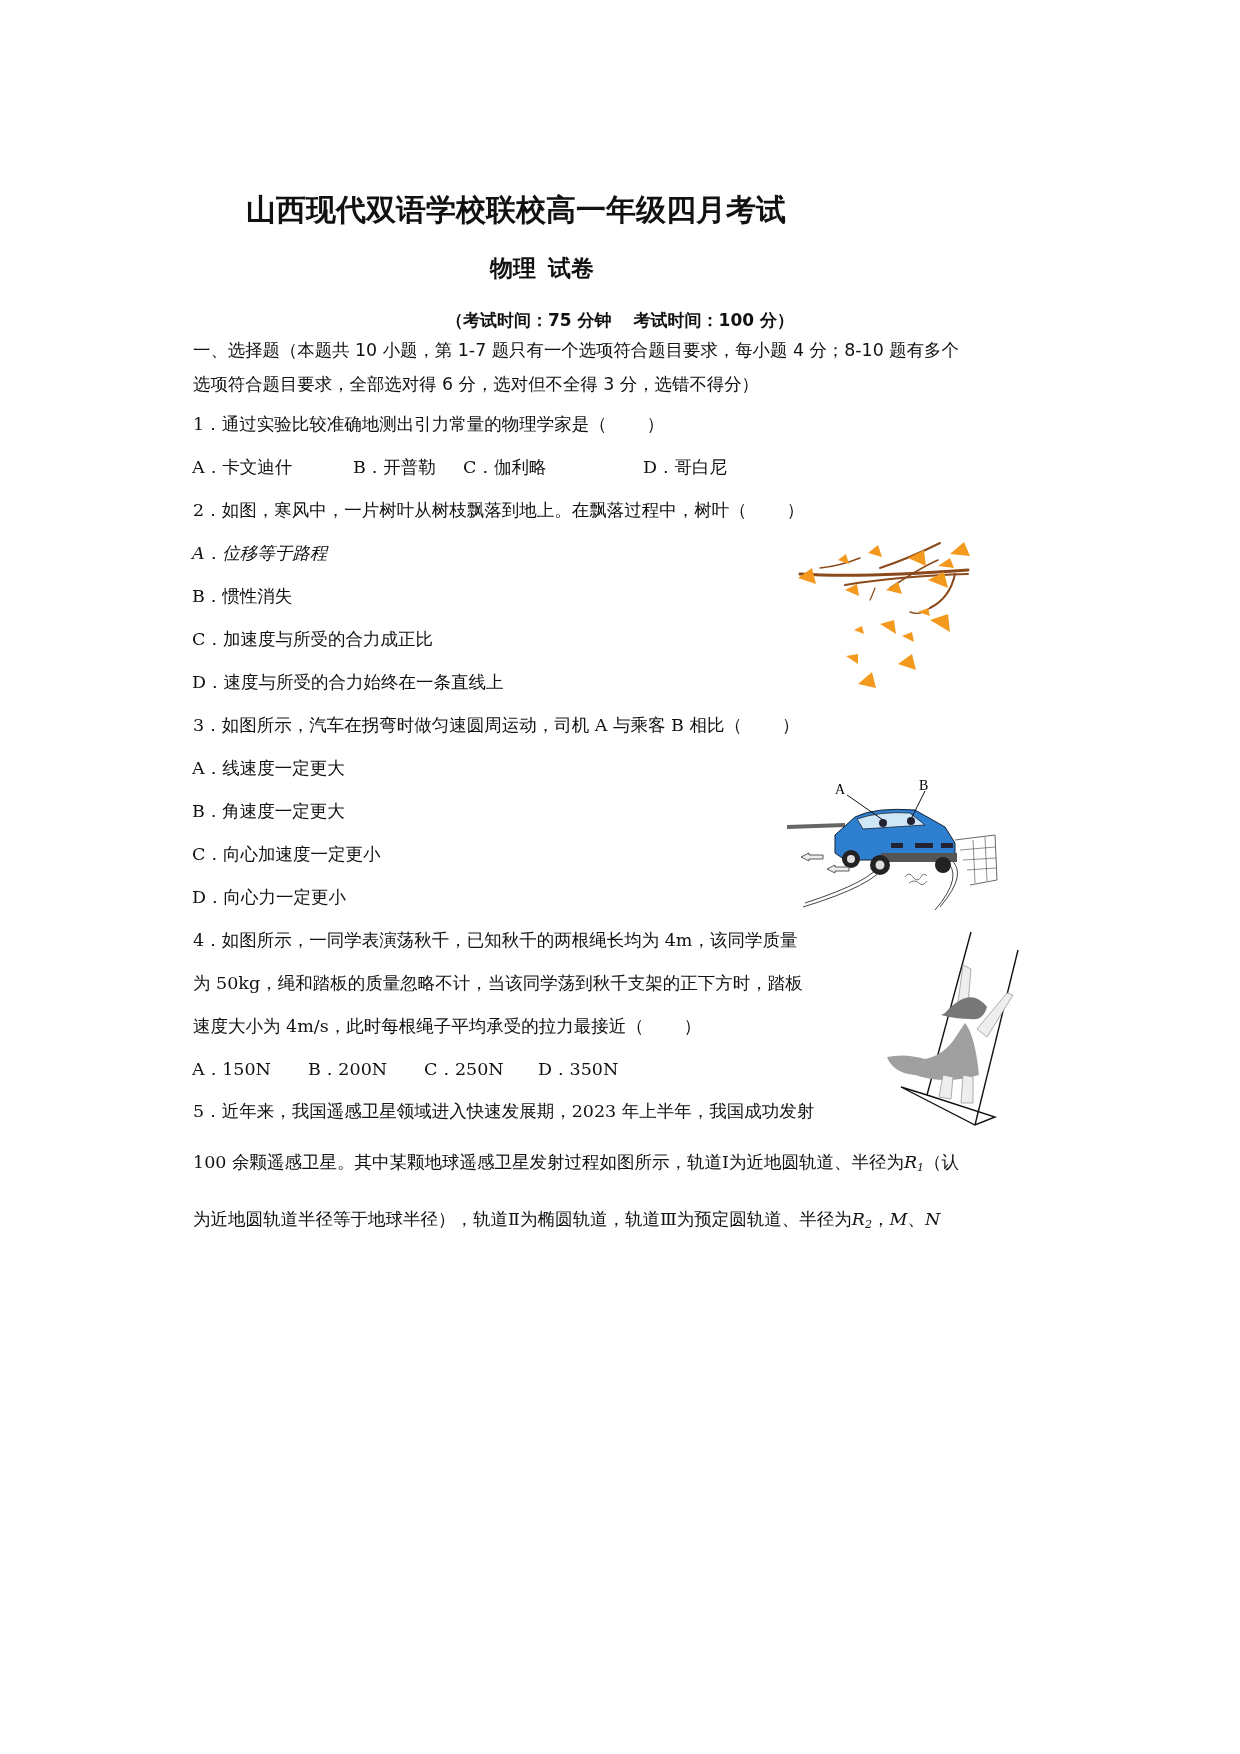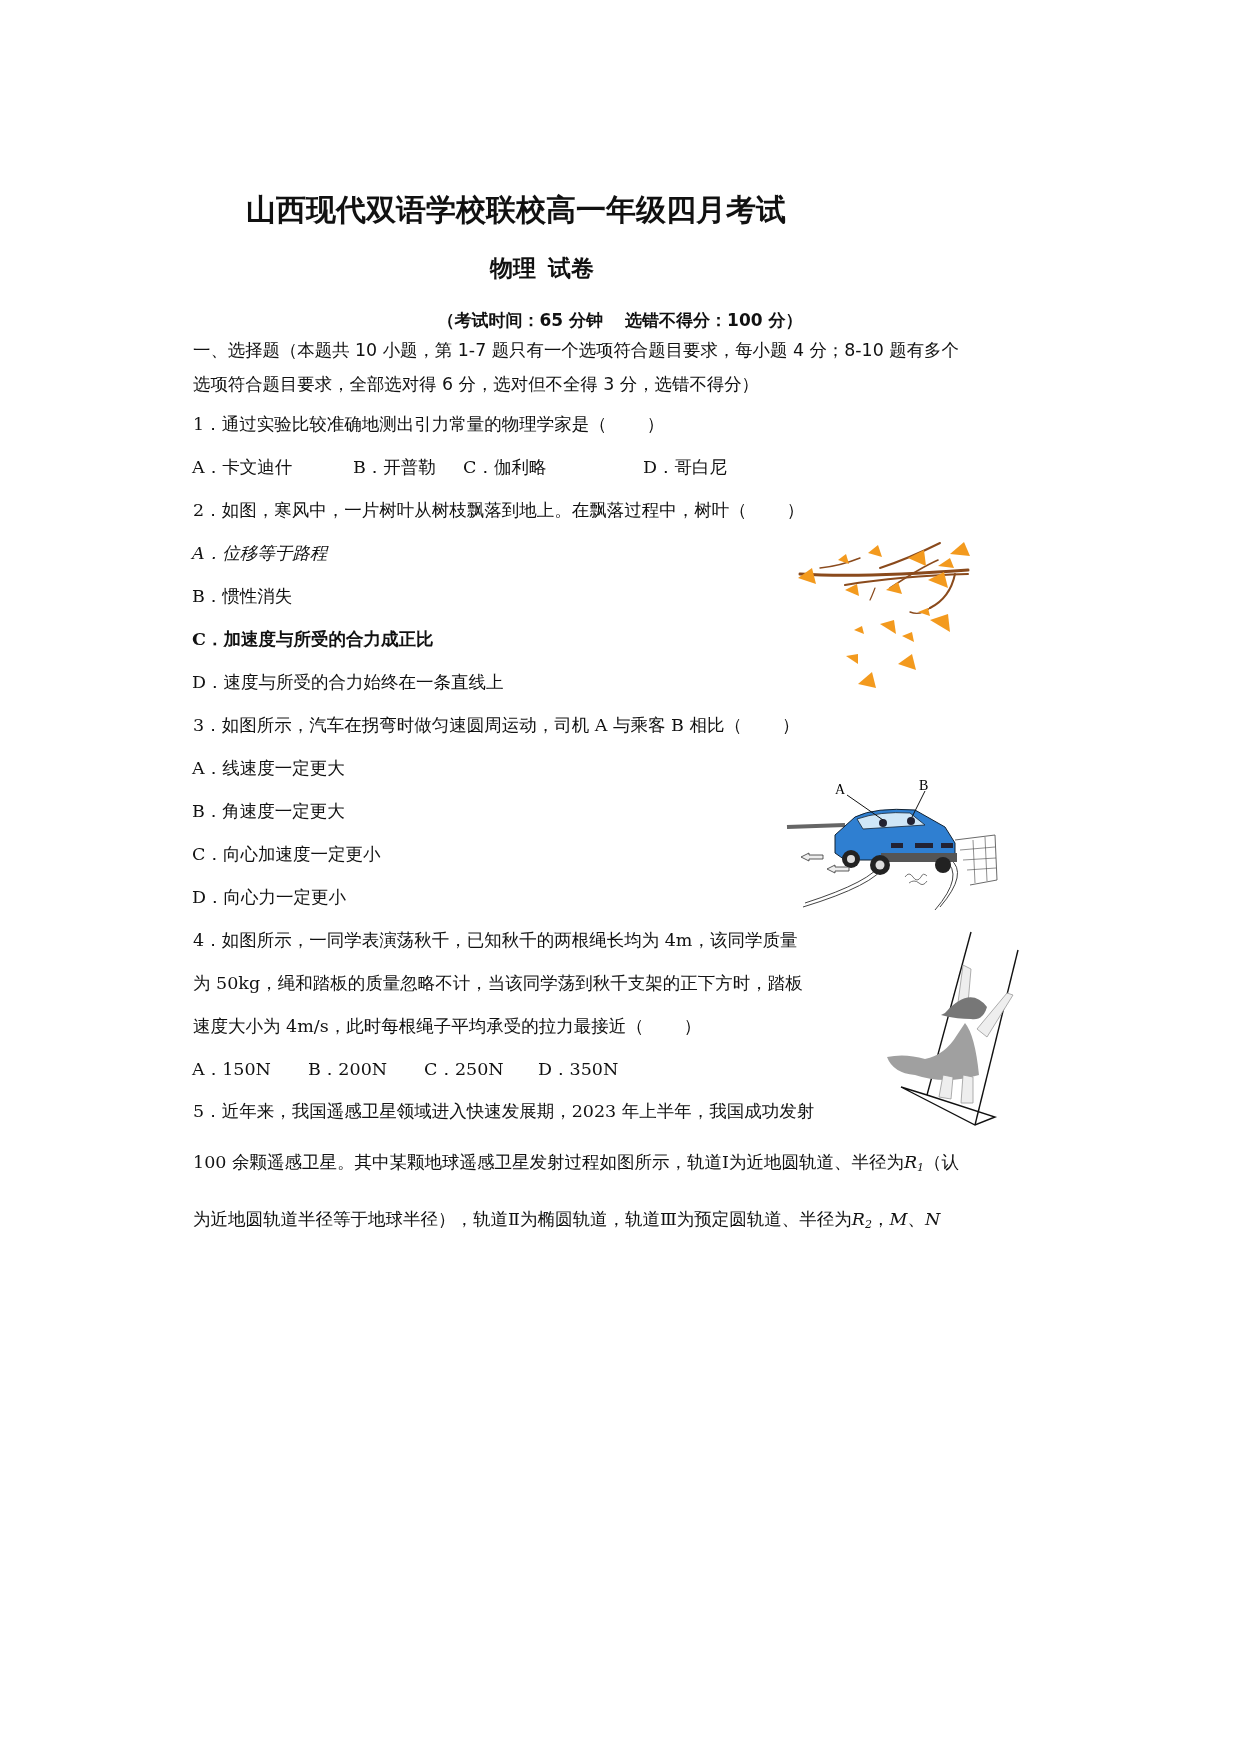--- a/index.html
+++ b/index.html
@@ -27,40 +27,40 @@
   .fig { position: absolute; }
 </style>
 </head>
 <body>
 
 <div class="abs title">山西现代双语学校联校高一年级四月考试</div>
 <div class="abs subtitle">
   <span>物理</span><span class="gap"></span><span>试卷</span>
 </div>
 <div class="abs examinfo">
-  <span>（考试时间：65 分钟</span><span class="gap"></span><span>选错不得分：100 分）</span>
+  <span>（考试时间：75 分钟</span><span class="gap"></span><span>考试时间：100 分）</span>
 </div>
 
 <div class="abs section" style="top:338px;">一、选择题（本题共 10 小题，第 1-7 题只有一个选项符合题目要求，每小题 4 分；8-10 题有多个</div>
 <div class="abs section" style="top:372px;">选项符合题目要求，全部选对得 6 分，选对但不全得 3 分，选错不得分）</div>
 
 <div class="abs q" style="top:412px;">
   <span>1．通过实验比较准确地测出引力常量的物理学家是（</span><span class="paren-gap"></span><span>）</span>
 </div>
 <div class="abs opt" style="top:455px; left:192px;">A．卡文迪什</div>
 <div class="abs opt" style="top:455px; left:353px;">B．开普勒</div>
 <div class="abs opt" style="top:455px; left:463px;">C．伽利略</div>
 <div class="abs opt" style="top:455px; left:643px;">D．哥白尼</div>
 
 <div class="abs q" style="top:498px;">
   <span>2．如图，寒风中，一片树叶从树枝飘落到地上。在飘落过程中，树叶（</span><span class="paren-gap"></span><span>）</span>
 </div>
 <div class="abs opt" style="top:541px; left:192px;font-style:italic;">A．位移等于路程</div>
 <div class="abs opt" style="top:584px; left:192px;">B．惯性消失</div>
-<div class="abs opt" style="top:627px; left:192px;font-weight:bold;">C．加速度与所受的合力成正比</div>
+<div class="abs opt" style="top:627px; left:192px;">C．加速度与所受的合力成正比</div>
 <div class="abs opt" style="top:670px; left:192px;">D．速度与所受的合力始终在一条直线上</div>
 
 <svg class="fig" style="left:790px; top:538px;" width="180" height="160" viewBox="0 0 180 160">
   <g stroke="#8a4a1c" fill="none" stroke-linecap="round">
     <path d="M10 36 Q70 40 178 32" stroke-width="3"></path>
     <path d="M55 47 Q110 38 178 36" stroke-width="2"></path>
     <path d="M90 30 Q120 20 150 5" stroke-width="2"></path>
     <path d="M100 50 Q130 30 148 22" stroke-width="1.6"></path>
     <path d="M165 36 Q160 60 140 70" stroke-width="2"></path>
     <path d="M140 70 Q130 78 120 74" stroke-width="1.4"></path>

